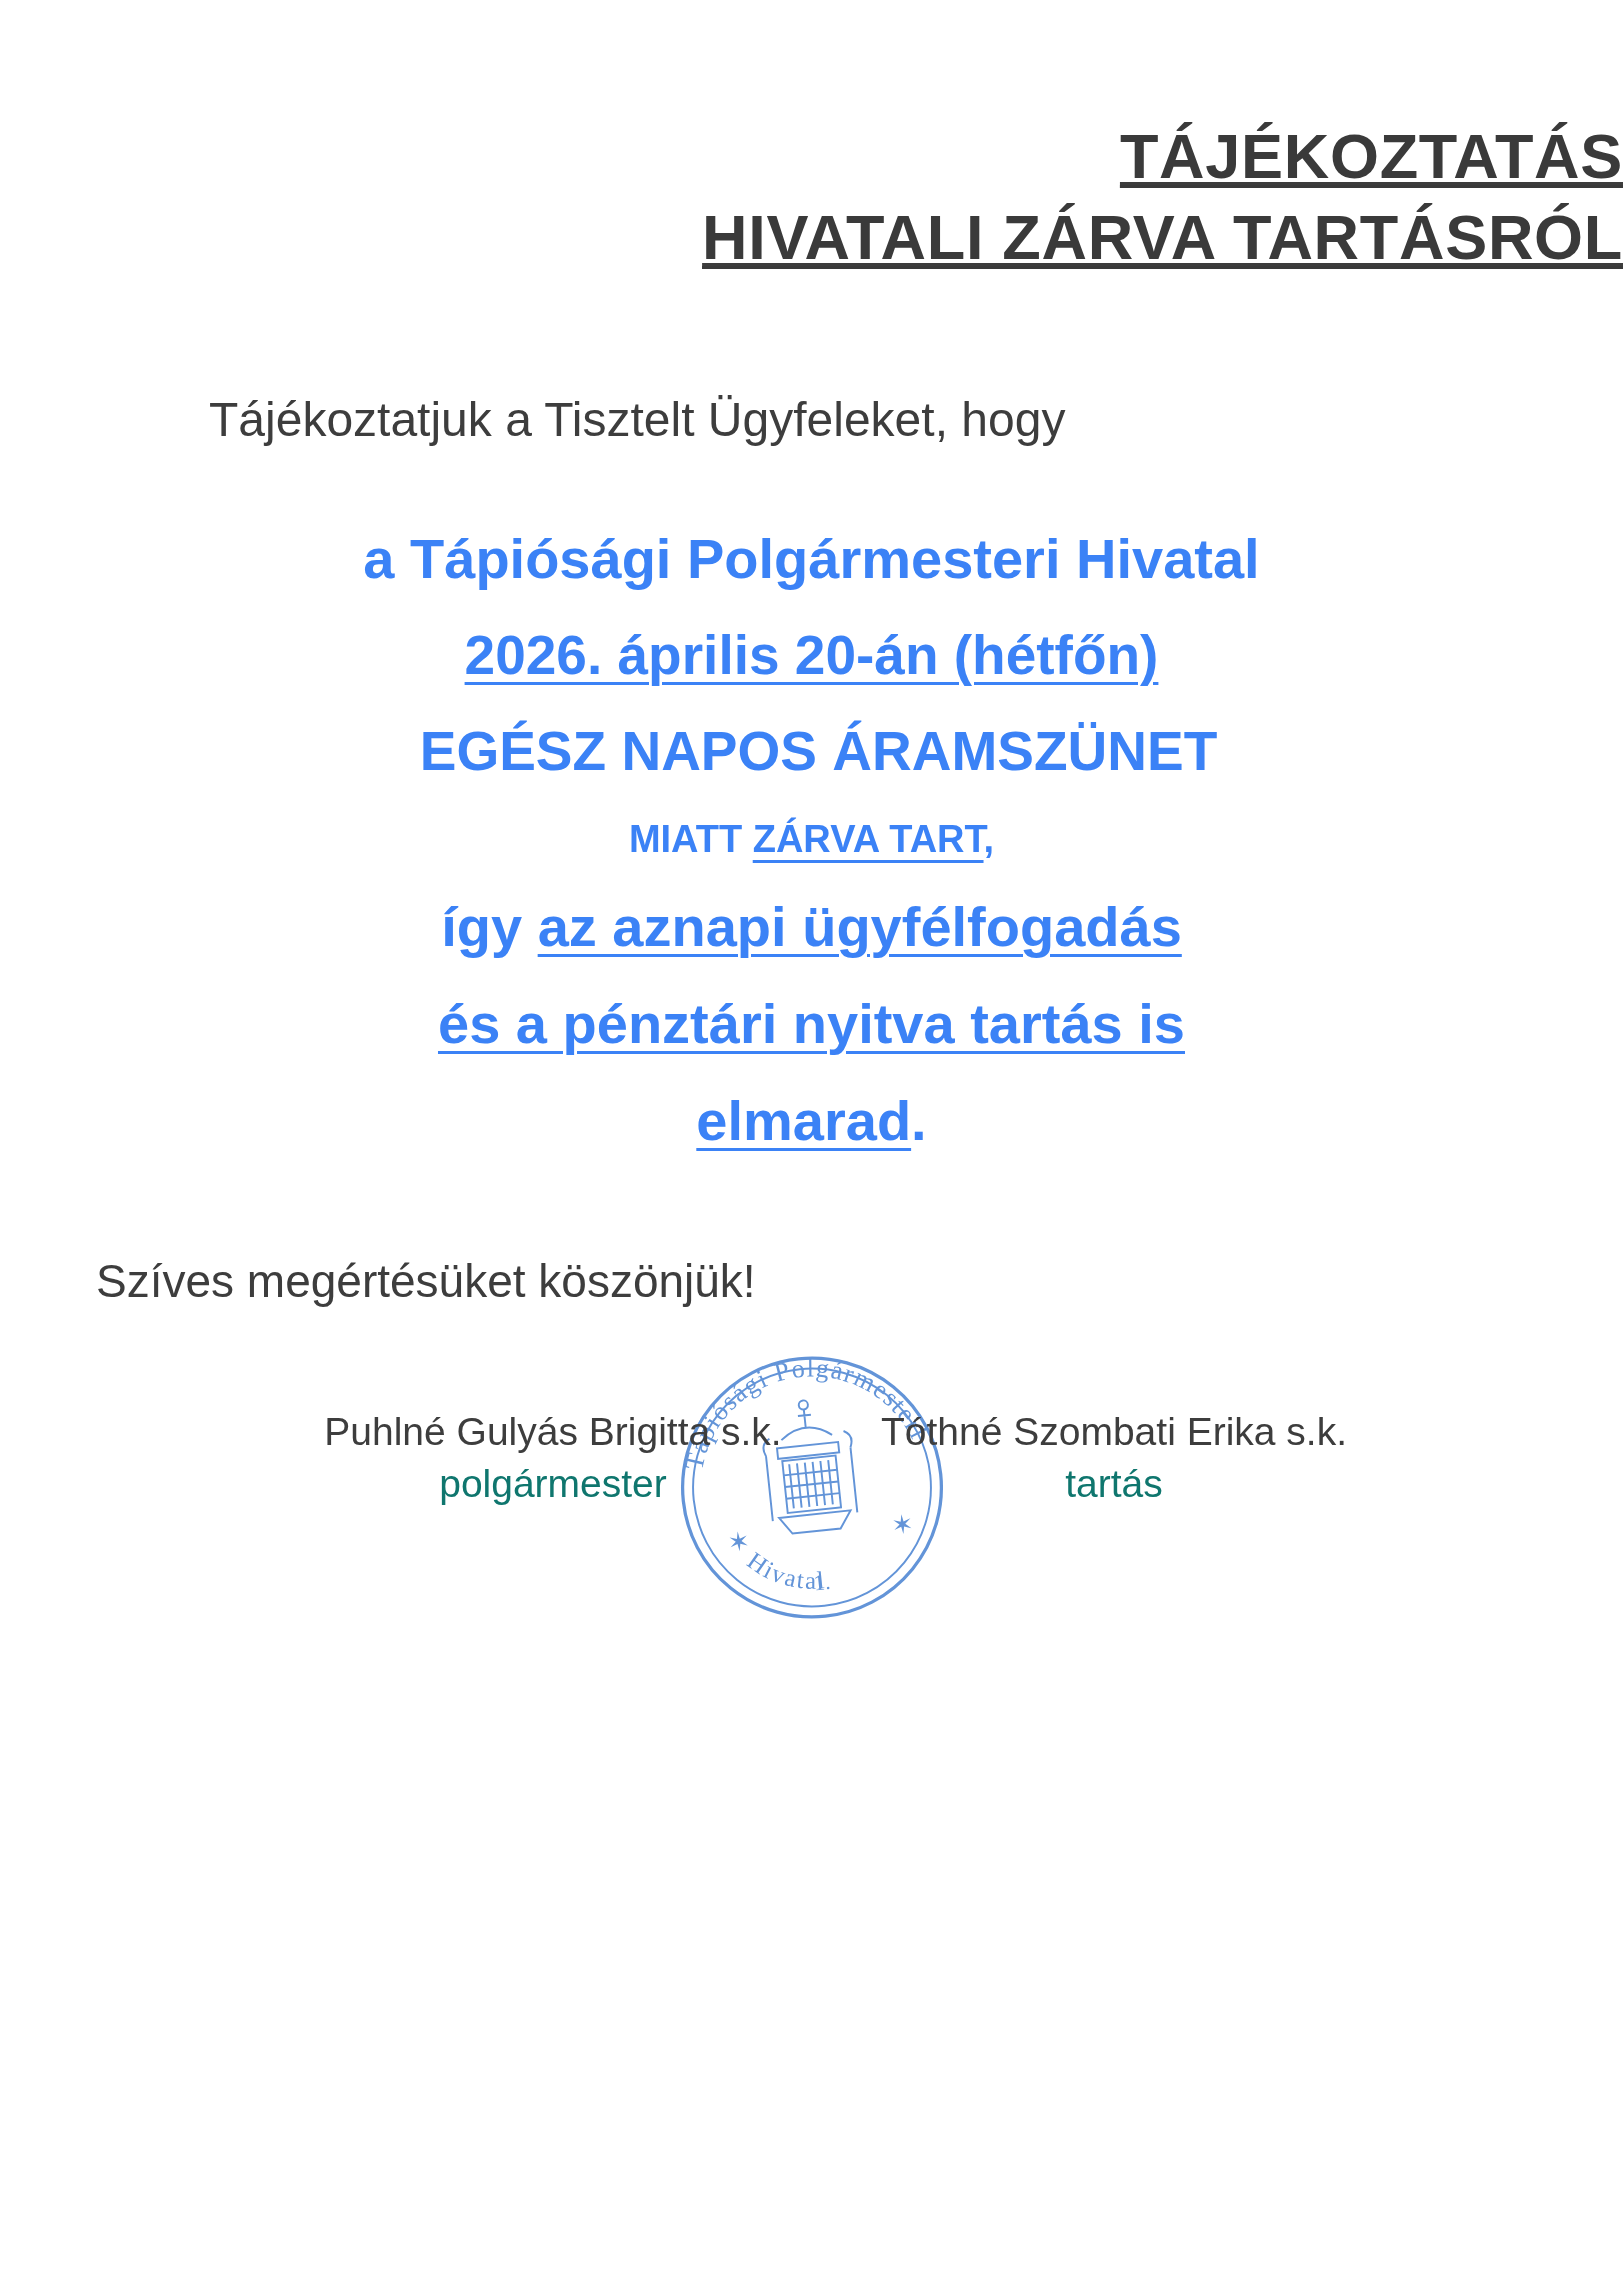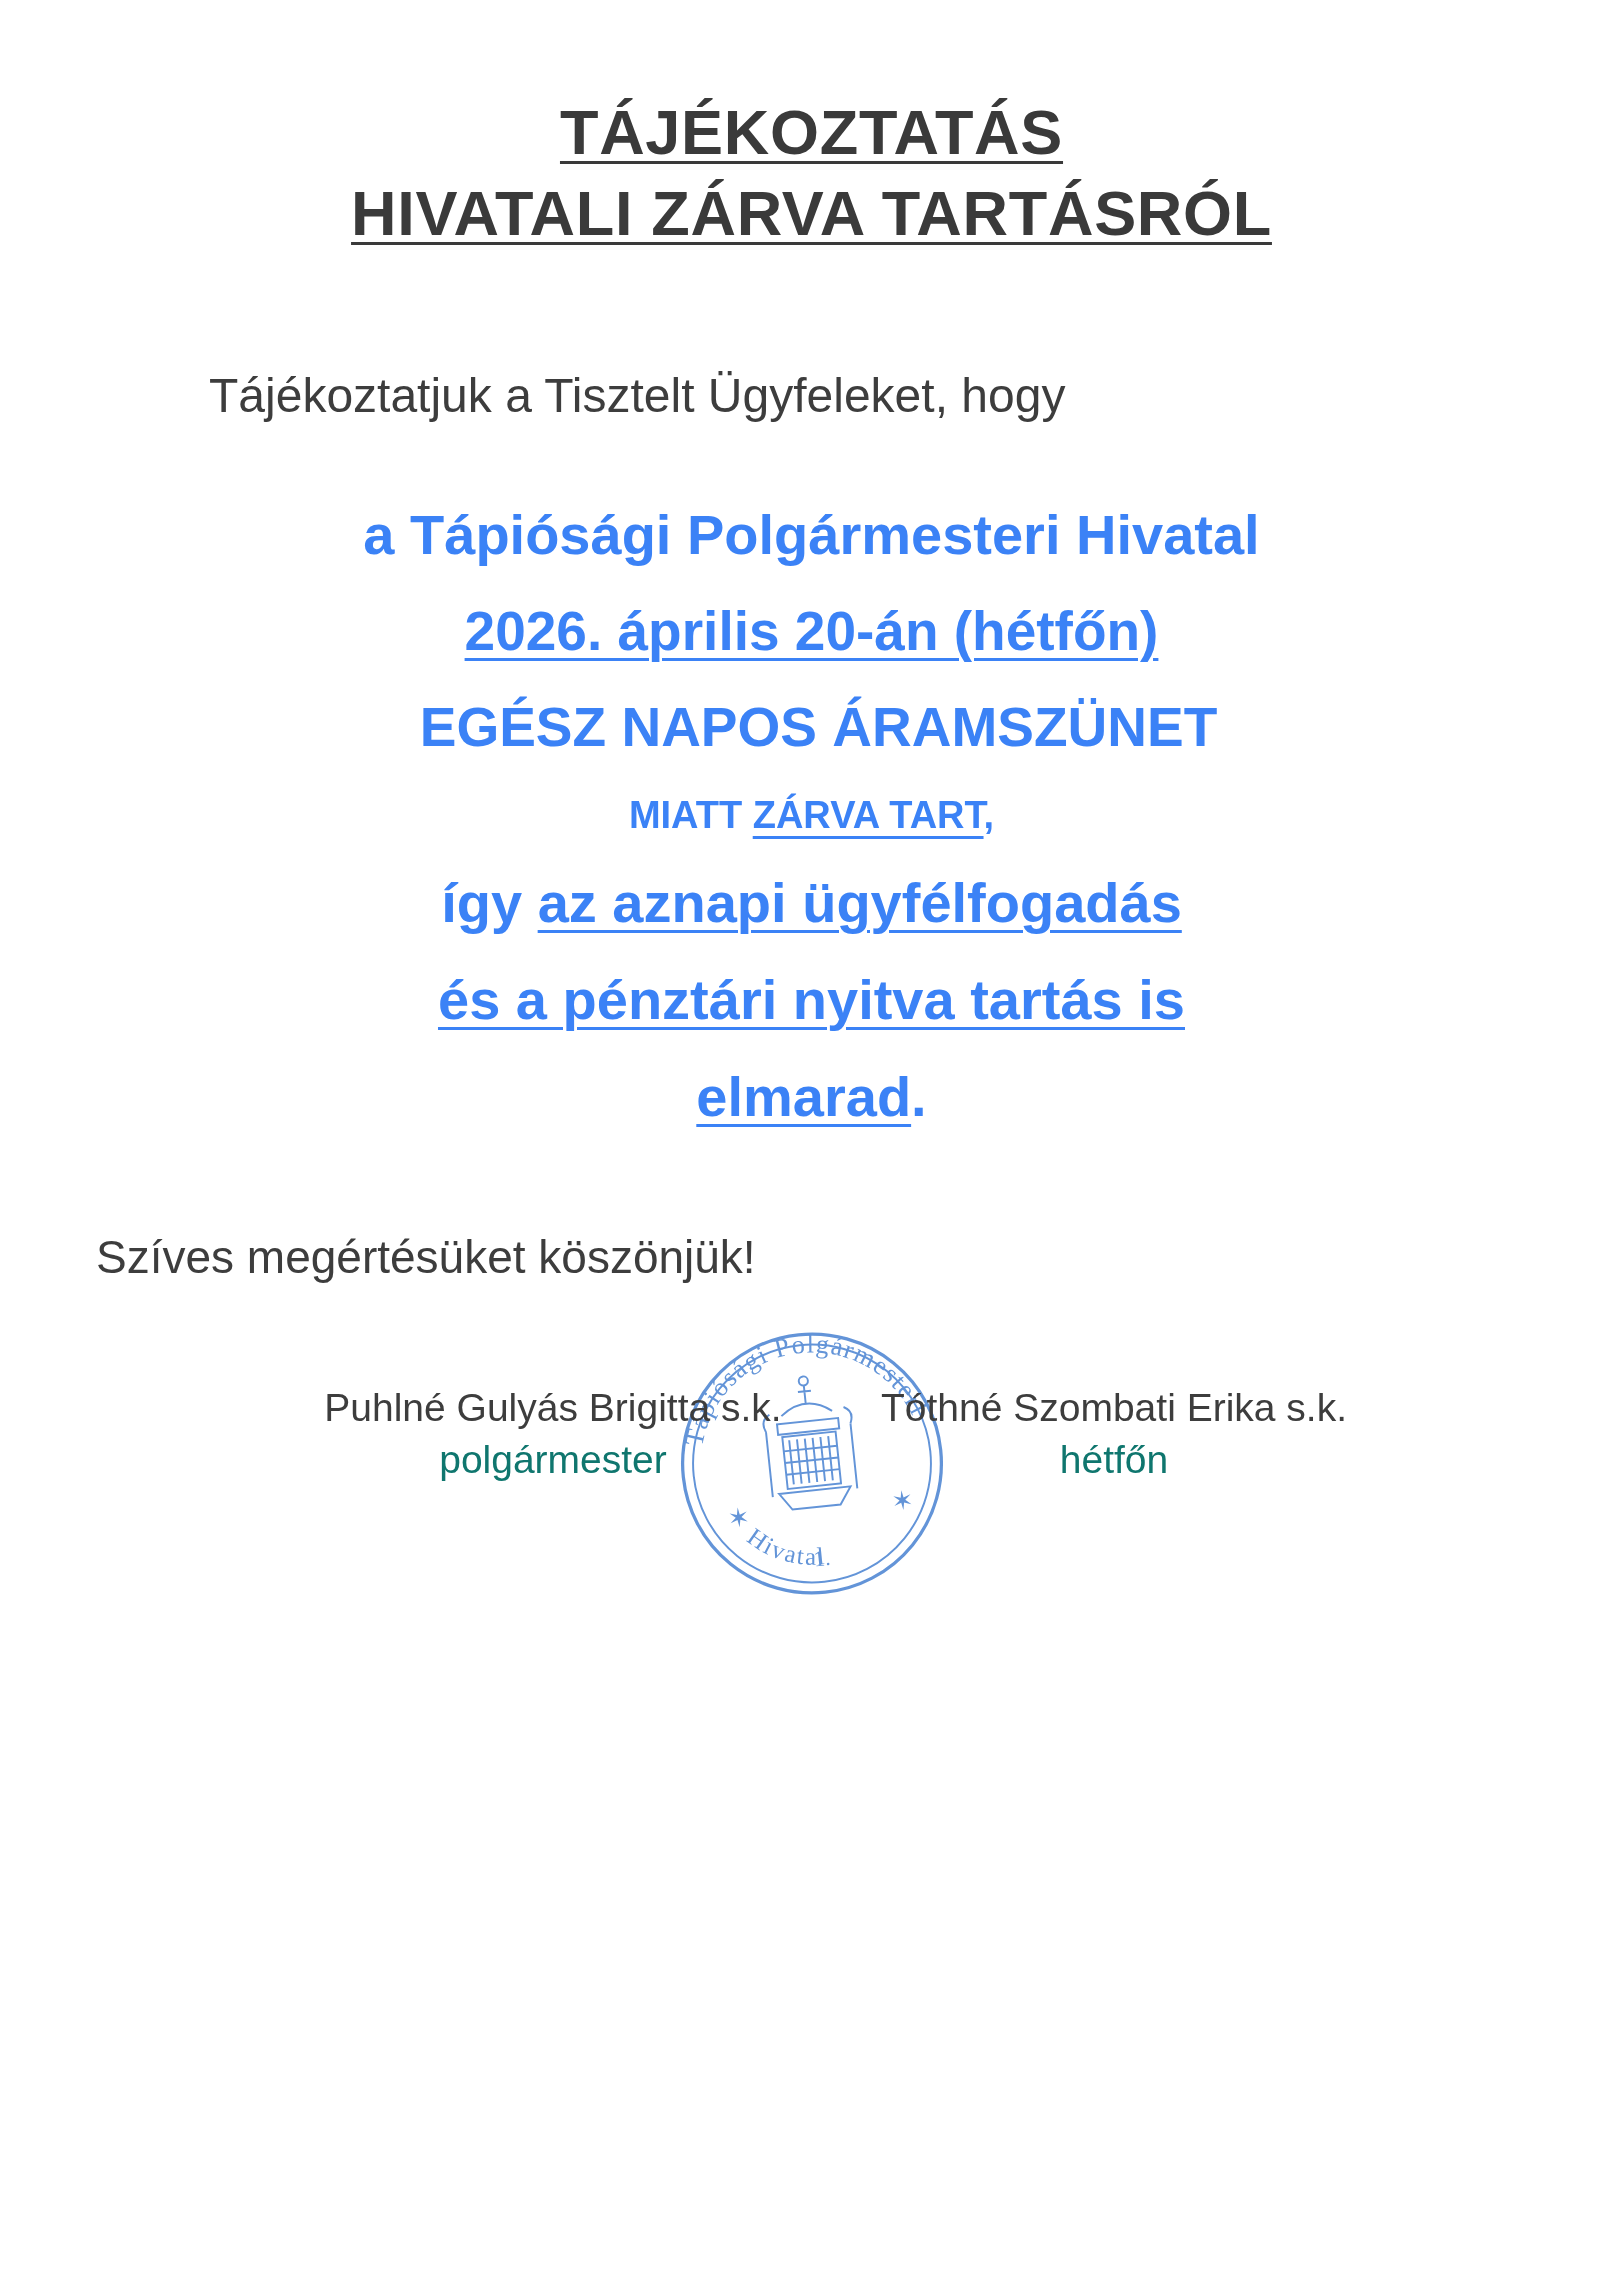--- a/index.html
+++ b/index.html
@@ -18,22 +18,23 @@
   .page {
     position: relative;
     width: 1623px;
     height: 2295px;
     box-sizing: border-box;
     padding: 0;
   }
 
   
   .title-block {
-    text-align: center;
-    margin-top: 92px;
+    text-align: right;
+    margin-top: 116px;
+    text-decoration: underline;
   }
   .title-line {
     font-size: 63px;
     font-weight: bold;
     letter-spacing: 0.7px;
     line-height: 1.28;
     color: #3a3a3a;
   }
   .title-line span.u {
     text-decoration: underline;
@@ -209,19 +210,19 @@
       </svg>
     </div>
 
     <div class="sig-row">
       <div class="sig-col">
         <div class="sig-name">Puhlné Gulyás Brigitta s.k.</div>
         <div class="sig-role">polgármester</div>
       </div>
       <div class="sig-col">
         <div class="sig-name">Tóthné Szombati Erika s.k.</div>
-        <div class="sig-role">hétfőn</div>
+        <div class="sig-role">tartás</div>
       </div>
     </div>
   </div>
 
 </div>
 
 
 </body></html>

